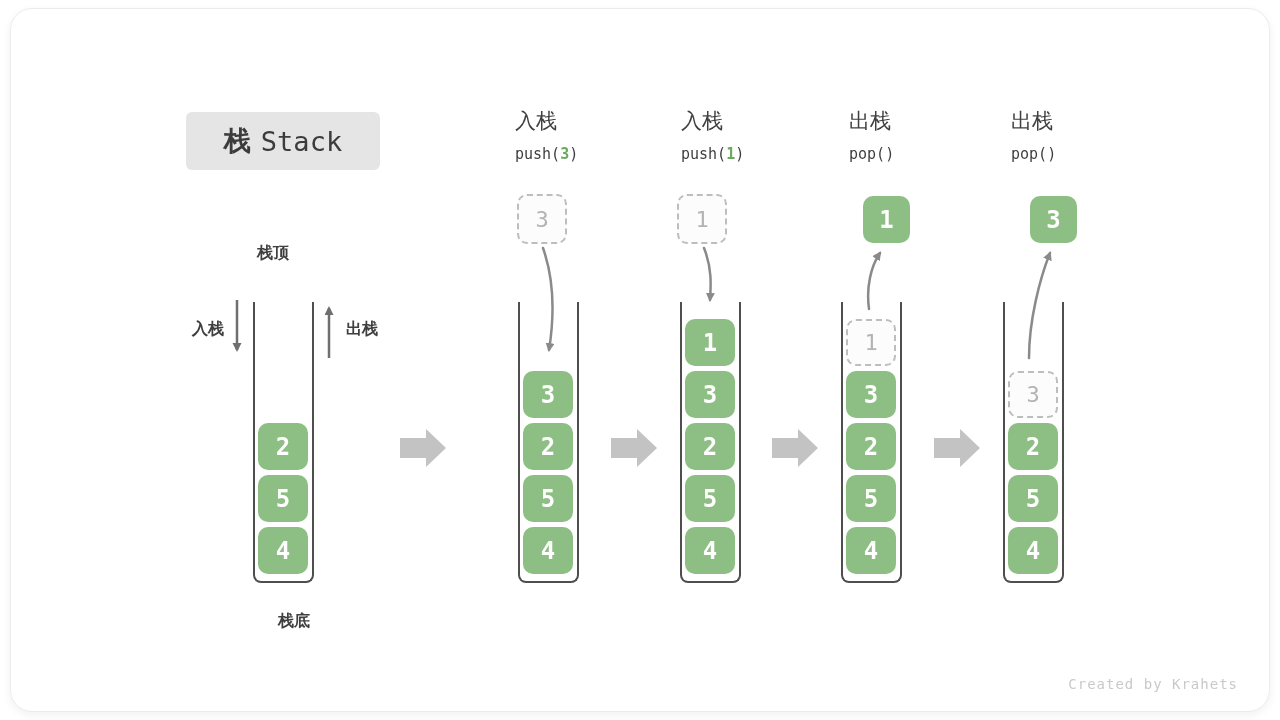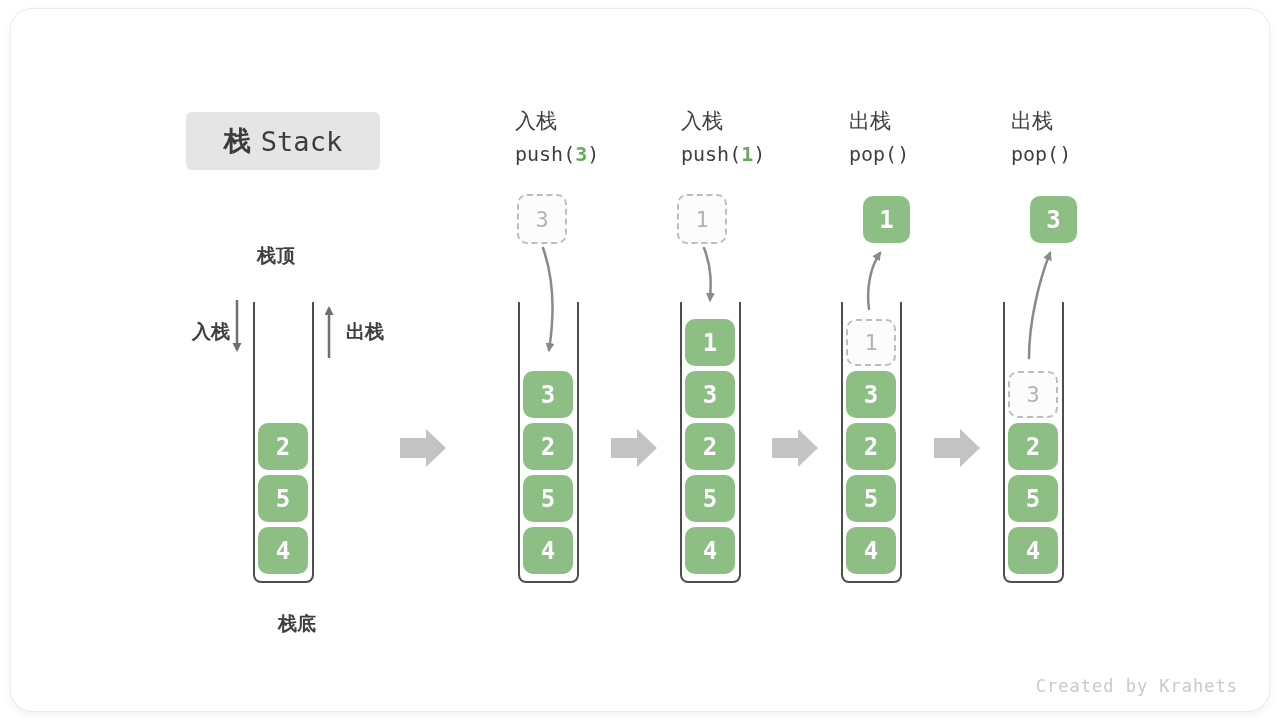--- a/index.html
+++ b/index.html
@@ -9,44 +9,44 @@
         border:1px solid #ececec;border-radius:22px;box-shadow:0 3px 10px rgba(0,0,0,0.06);}
   .abs{position:absolute;}
   
   .title-box{left:186px;top:112px;width:194px;height:58px;background:#e5e5e5;border-radius:6px;
              display:flex;align-items:center;justify-content:center;color:#3c3c3c;font-size:27px;}
   .title-zh{font-weight:700;}
   .title-en{font-family:"DejaVu Sans Mono","Liberation Mono",monospace;font-weight:500;margin-left:10px;}
   
   .op{top:106px;color:#3f3f3f;}
   .op-zh{font-size:21px;line-height:30px;}
-  .op-code{font-family:"DejaVu Sans Mono","Liberation Mono",monospace;font-size:20px;line-height:36px;}
+  .op-code{font-family:"DejaVu Sans Mono","Liberation Mono",monospace;font-size:15px;line-height:36px;}
   .op-code .arg{color:#6aaa5f;font-weight:700;}
   
-  .cjk-label{font-size:19px;font-weight:700;color:#3f3f3f;}
+  .cjk-label{font-size:16px;font-weight:700;color:#3f3f3f;}
   
   .stack-container{position:absolute;top:302px;width:61px;height:281px;box-sizing:border-box;
     border-left:2px solid #4e4e4e;border-right:2px solid #4e4e4e;border-bottom:2px solid #4e4e4e;
     border-bottom-left-radius:8px;border-bottom-right-radius:8px;background:#fff;}
   .cell{position:absolute;width:50px;height:47px;border-radius:10px;background:#8dbf84;
         color:#ffffff;display:flex;align-items:center;justify-content:center;
         font-family:"DejaVu Sans Mono","Liberation Mono",monospace;font-size:24px;font-weight:700;}
   .cell.ghost{background:#fcfcfc;border:2px dashed #bdbdbd;box-sizing:border-box;
         color:#b3b3b3;font-weight:500;font-size:22px;}
   
   .float-box{width:50px;height:50px;border-radius:10px;display:flex;align-items:center;justify-content:center;
         font-family:"DejaVu Sans Mono","Liberation Mono",monospace;}
   .float-box.dashed{background:#fcfcfc;border:2px dashed #bdbdbd;box-sizing:border-box;
         color:#b3b3b3;font-size:22px;}
   .float-box.solid{width:47px;height:47px;background:#8dbf84;color:#fff;font-size:24px;font-weight:700;}
   
   #overlay{position:absolute;left:0;top:0;width:1280px;height:720px;pointer-events:none;}
   
   .watermark{right:42px;top:676px;font-family:"DejaVu Sans Mono","Liberation Mono",monospace;
-        font-size:17px;color:#c9c9c9;letter-spacing:1px;}
+        font-size:14px;color:#c9c9c9;letter-spacing:1px;}
 </style>
 </head>
 <body>
 
 <div id="canvas">
   <div class="card"></div>
 
   <div class="abs title-box">
     <span class="title-zh">栈</span>
     <span class="title-en">Stack</span>

